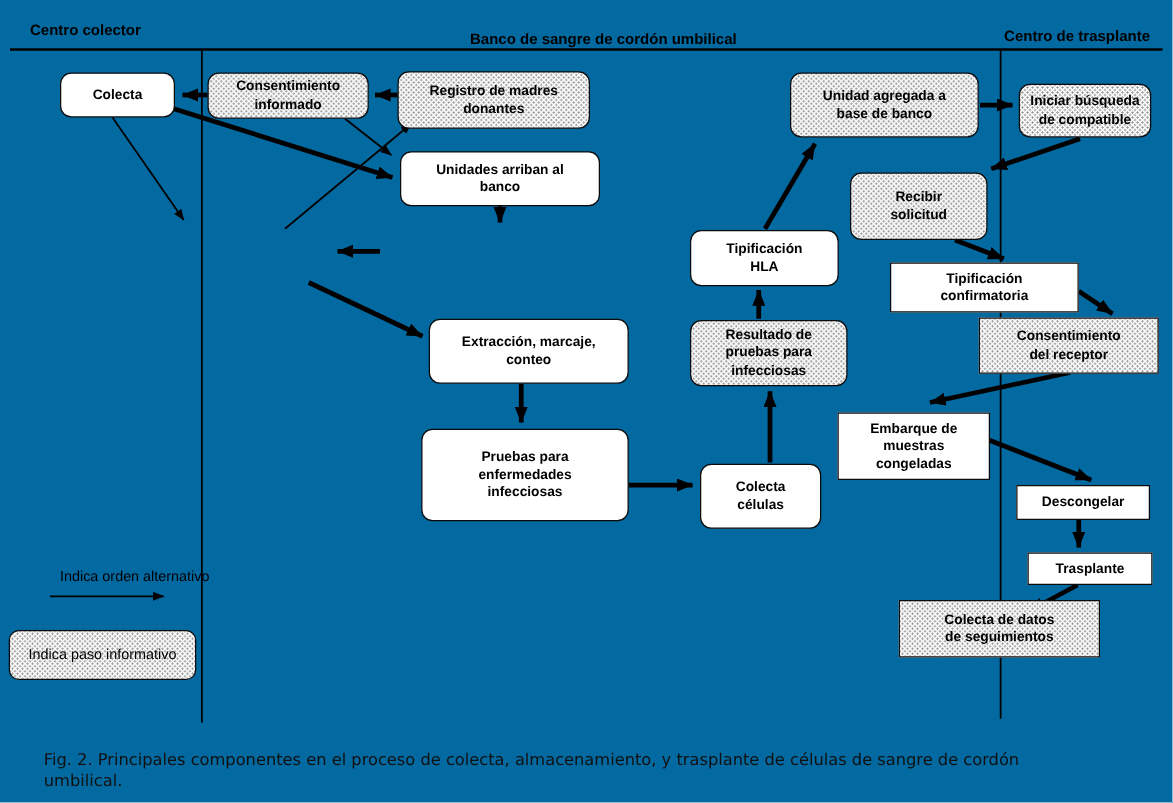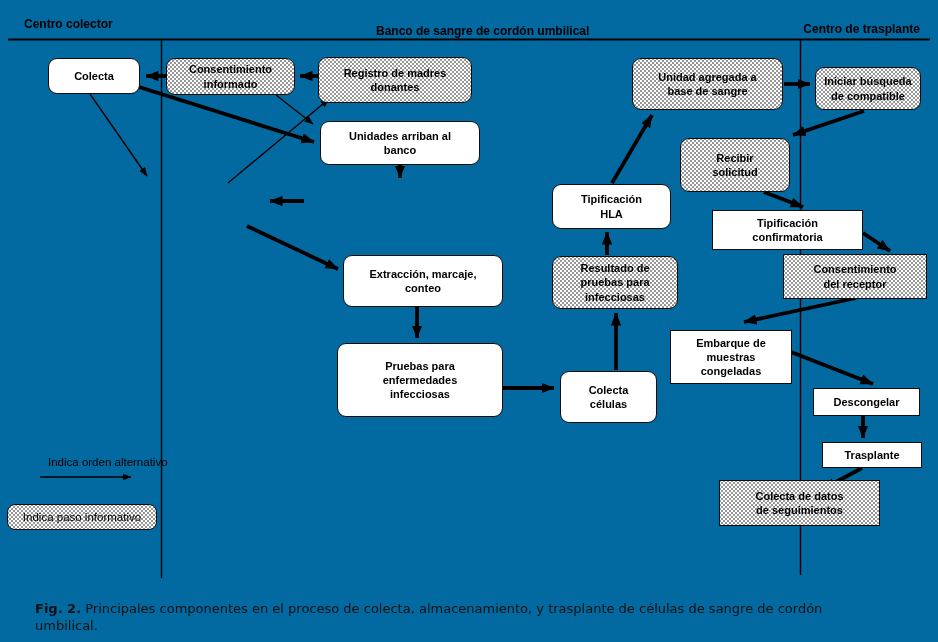--- a/index.html
+++ b/index.html
@@ -63,21 +63,21 @@
   }
   .caption{
     position:absolute;
     left:35px;top:600px;
     width:845px;
     font-family:"DejaVu Sans", sans-serif;
     font-size:13px;
     line-height:17px;
     color:#111;
   }
-  .caption .fig{font-weight:bold;}
+  .caption .fig{font-weight:normal;}
 </style>
 </head>
 <body>
 
 <div class="stage">
 
   <svg class="wires" viewBox="0 0 938 642">
     <defs>
       <marker id="mt" markerUnits="userSpaceOnUse" markerWidth="15" markerHeight="12" refX="12.5" refY="5.2" orient="auto">
         <path d="M0,0 L13,5.2 L0,10.4 z" fill="#000"></path>
@@ -138,38 +138,38 @@
 enfermedades
 infecciosas</div>
   <div class="node round" style="left:560px;top:371px;width:97px;height:52px">Colecta
 células</div>
   <div class="node round dotted" style="left:552px;top:256px;width:126px;height:53px">Resultado de
 pruebas para
 infecciosas</div>
   <div class="node round" style="left:552px;top:184px;width:119px;height:45px">Tipificación
 HLA</div>
   <div class="node round dotted" style="left:632px;top:58px;width:151px;height:52px">Unidad agregada a
-base de sangre</div>
+base de banco</div>
 
   <div class="node round dotted" style="left:815px;top:67px;width:106px;height:43px">Iniciar búsqueda
 de compatible</div>
   <div class="node round dotted" style="left:680px;top:138px;width:110px;height:54px">Recibir
 solicitud</div>
   <div class="node square" style="left:712px;top:210px;width:151px;height:40px">Tipificación
 confirmatoria</div>
   <div class="node square dotted" style="left:783px;top:254px;width:144px;height:45px">Consentimiento
 del receptor</div>
   <div class="node square" style="left:670px;top:330px;width:122px;height:54px">Embarque de
 muestras
 congeladas</div>
   <div class="node square" style="left:813px;top:388px;width:107px;height:28px">Descongelar</div>
   <div class="node square" style="left:822px;top:442px;width:100px;height:26px">Trasplante</div>
   <div class="node square dotted" style="left:719px;top:480px;width:161px;height:46px">Colecta de datos
 de seguimientos</div>
 
   <div class="legend-label" style="left:16px;top:456px">Indica orden alternativo</div>
-  <div class="legend-box dotted" style="left:7px;top:504px;width:150px;height:26px">Indica paso informativo</div>
+  <div class="legend-box dotted" style="left:7px;top:504px;width:150px;height:40px">Indica paso informativo</div>
 
   <div class="caption">
     <span class="fig">Fig. 2.</span><span> Principales componentes en el proceso de colecta, almacenamiento, y trasplante de células de sangre de cordón umbilical.</span>
   </div>
 
 </div>
 
 </body></html>

